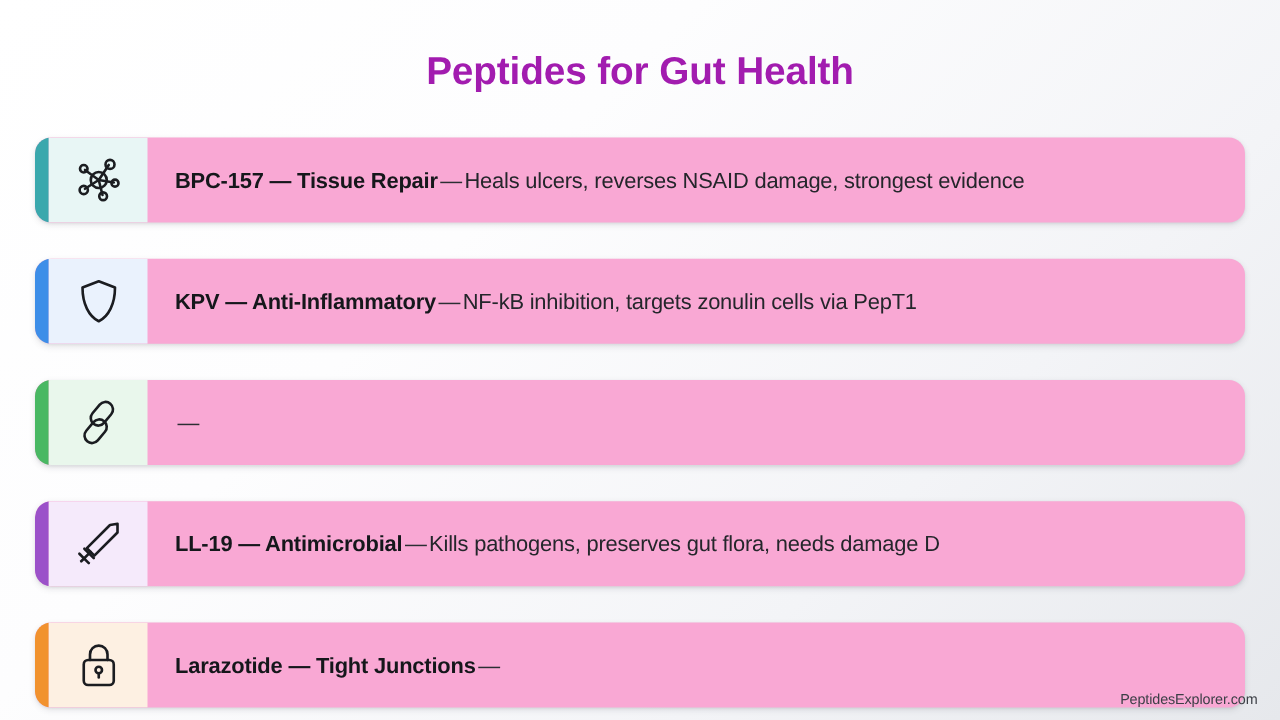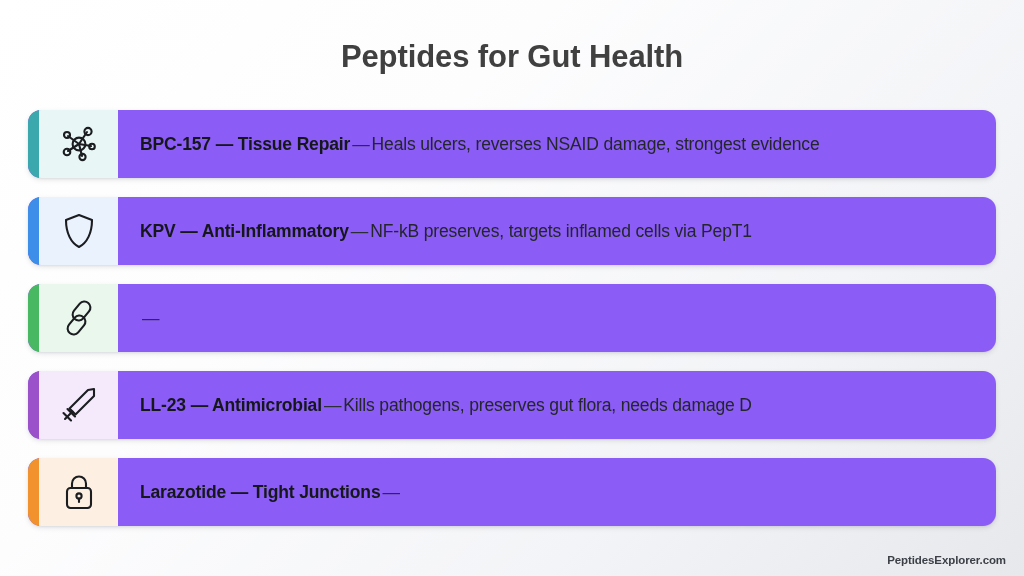--- a/index.html
+++ b/index.html
@@ -23,39 +23,39 @@
   }
 
   .slide-title {
     position: absolute;
     top: 39px;
     left: 0;
     width: 1024px;
     text-align: center;
     font-size: 31px;
     font-weight: bold;
-    color: #404040;
+    color: #a21caf;
     letter-spacing: -0.1px;
   }
 
   .card-list {
     position: absolute;
     top: 110px;
     left: 28px;
     width: 968px;
   }
 
   .card {
     position: relative;
     height: 68px;
-    margin-bottom: 19px;
+    margin-bottom: 29px;
     display: flex;
     align-items: stretch;
     border-radius: 13px;
-    background: #8b5cf6;
+    background: #f9a8d4;
     box-shadow: 0 2px 5px rgba(60, 64, 80, 0.13), 0 1px 2px rgba(60, 64, 80, 0.07);
     overflow: hidden;
   }
 
   .accent-bar {
     width: 11px;
     flex: 0 0 11px;
     border-top-left-radius: 13px;
     border-bottom-left-radius: 13px;
   }
@@ -99,21 +99,21 @@
     font-weight: normal;
     color: #24262b;
     text-align: center;
   }
 
   .watermark {
     position: absolute;
     right: 18px;
     bottom: 10px;
     font-size: 11.5px;
-    font-weight: bold;
+    font-weight: normal;
     color: #3c3f46;
     letter-spacing: -0.1px;
   }
 </style>
 </head>
 <body>
 
 <div class="slide">
 
   <div class="slide-title">Peptides for Gut Health</div>
@@ -151,21 +151,21 @@
       <div class="icon-tile" style="background: rgb(234, 242, 253);">
         <span>
           <svg width="38" height="40" viewBox="0 0 38 40" fill="none" stroke="#1b1d21" stroke-width="2.1" stroke-linejoin="round">
             <path d="M19 4 L32 9 C32 22 27 32 19 36 C11 32 6 22 6 9 Z"></path>
           </svg>
         </span>
       </div>
       <div class="card-text">
         <span class="lead">KPV — Anti-Inflammatory</span>
         <span class="sep">—</span>
-        <span class="desc">NF-kB preserves, targets inflamed cells via PepT1</span>
+        <span class="desc">NF-kB inhibition, targets zonulin cells via PepT1</span>
       </div>
     </div>
 
     <div class="card">
       <div class="accent-bar" style="background: rgb(73, 184, 99);"></div>
       <div class="icon-tile" style="background: rgb(233, 247, 236);">
         <span>
           <svg width="40" height="40" viewBox="0 0 40 40" fill="none" stroke="#1b1d21" stroke-width="2.1" stroke-linecap="round">
             <rect x="16.5" y="2.5" width="12" height="21" rx="6" transform="rotate(40 22.5 13)"></rect>
             <rect x="11.5" y="16.5" width="12" height="21" rx="6" transform="rotate(40 17.5 27)"></rect>
@@ -183,21 +183,21 @@
         <span>
           <svg width="40" height="40" viewBox="0 0 40 40" fill="none" stroke="#1b1d21" stroke-width="2.1" stroke-linejoin="round" stroke-linecap="round">
             <path d="M35 4 L35 11 L16.5 29.5 L10.5 23.5 L29 5 Z"></path>
             <path d="M13.5 26.5 L6 34"></path>
             <path d="M4.5 28 L12 35.5"></path>
             <path d="M8.5 24 L16 31.5"></path>
           </svg>
         </span>
       </div>
       <div class="card-text">
-        <span class="lead">LL-23 — Antimicrobial</span>
+        <span class="lead">LL-19 — Antimicrobial</span>
         <span class="sep">—</span>
         <span class="desc">Kills pathogens, preserves gut flora, needs damage D</span>
       </div>
     </div>
 
     <div class="card">
       <div class="accent-bar" style="background: rgb(241, 146, 46);"></div>
       <div class="icon-tile" style="background: rgb(253, 240, 226);">
         <span>
           <svg width="36" height="40" viewBox="0 0 36 40" fill="none" stroke="#1b1d21" stroke-width="2.1" stroke-linejoin="round" stroke-linecap="round">

